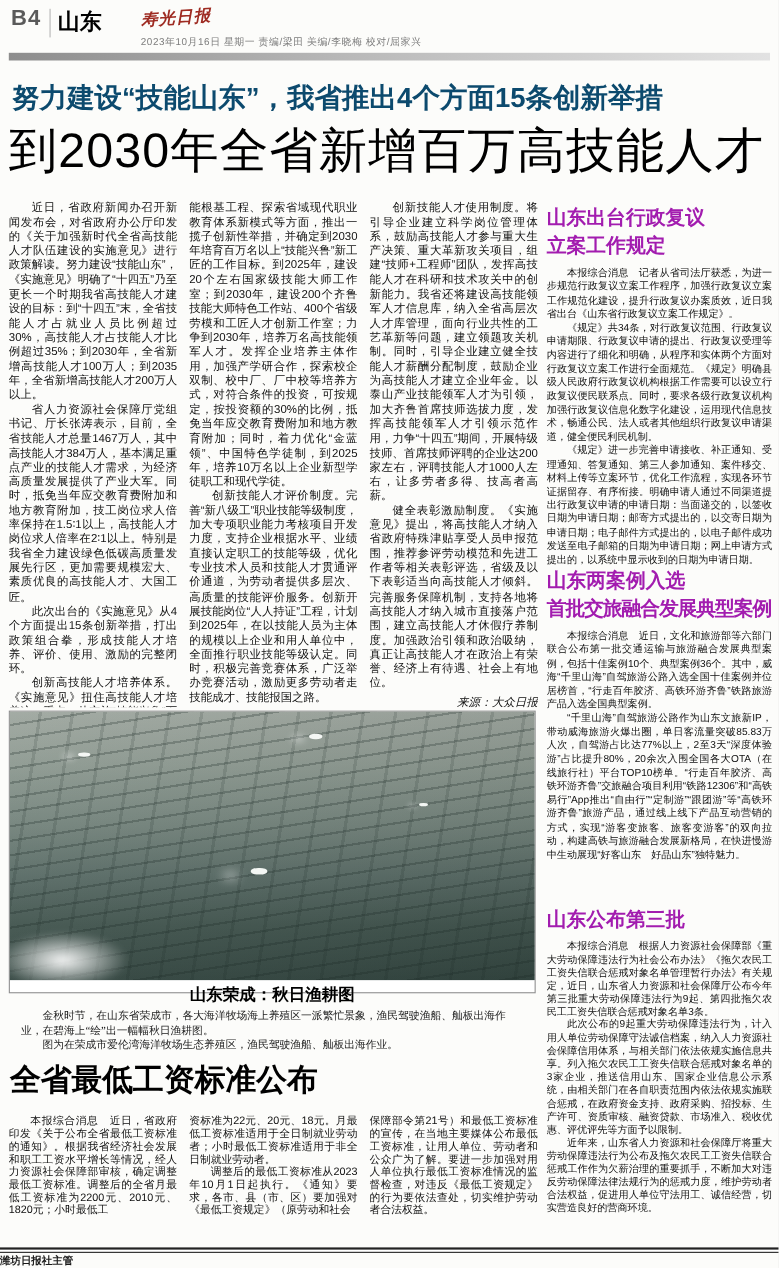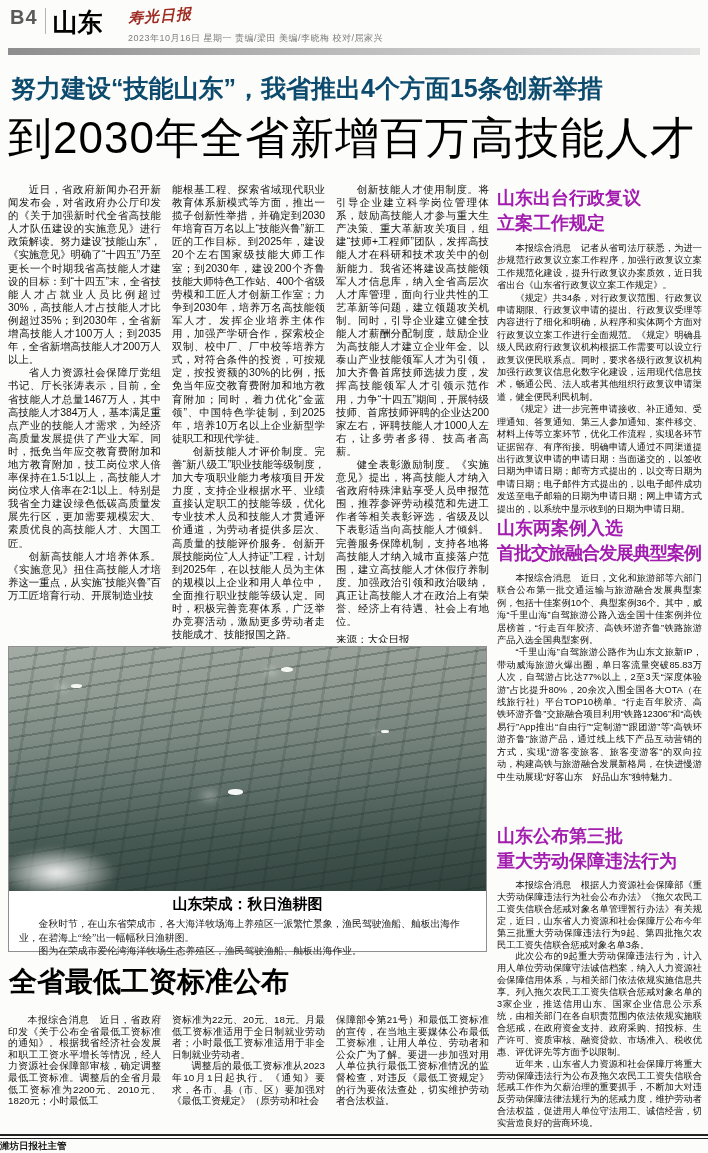--- a/index.html
+++ b/index.html
@@ -2,47 +2,47 @@
 <html><head>
 <meta charset="utf-8">
 <style>
   html,body{margin:0;padding:0;background:#e8e8e4;}
   .page{position:relative;width:708px;height:1153px;background:#fcfcfa;overflow:hidden;
         font-family:"Liberation Sans","DejaVu Sans",sans-serif;color:#111;}
   
   .header{position:absolute;left:10px;top:6px;right:8px;height:42px;}
   .pageno{font-size:20px;font-weight:bold;color:#5a5a5a;letter-spacing:1px;vertical-align:top;}
   .vline{display:inline-block;width:1px;height:26px;background:#b5b5b5;margin:2px 7px 0 7px;vertical-align:top;}
-  .section{font-size:25px;font-weight:900;color:#000;vertical-align:top;}
+  .section{font-size:20px;font-weight:900;color:#000;vertical-align:top;}
   .mast{position:absolute;left:118px;top:1px;color:#9e2b22;font-size:15px;font-weight:900;
         font-style:italic;transform:rotate(-4deg);letter-spacing:1px;}
   .dateline{position:absolute;left:118px;top:26px;font-size:9px;color:#7d7d7d;white-space:nowrap;letter-spacing:.5px;}
   .bar{position:absolute;left:8px;top:48px;width:692px;height:7px;
        background:linear-gradient(90deg,#8d8d8d 0%,#b9b9b9 45%,#e2e2e2 100%);}
   
   .kicker{position:absolute;left:11px;top:72px;font-size:25px;font-weight:bold;color:#0c4a6e;white-space:nowrap;}
   .headline{position:absolute;left:8px;top:112px;width:696px;margin:0;font-size:44px;line-height:52px;
             font-weight:400;color:#000;letter-spacing:1px;white-space:nowrap;}
   
   .lead-cols{position:absolute;left:8px;top:183px;width:481px;height:460px;display:flex;gap:11px;}
   .col{flex:1;overflow:hidden;text-align:justify;font-size:10.4px;line-height:13.1px;color:#101010;}
   .col p{margin:0;text-indent:2em;}
   .col p.cont{text-indent:0;}
-  .source{text-indent:0 !important;margin-top:5px !important;font-size:10.5px;}
+  .source{text-align:right;text-indent:0 !important;margin-top:5px !important;font-size:10.5px;font-style:italic;}
   
   .rightcol{position:absolute;left:497px;top:186px;width:205px;height:947px;}
   .ra{position:absolute;left:0;width:205px;}
   .ra1{top:0;} .ra2{top:330px;} .ra3{top:638px;}
   .ra h2{margin:0;font-size:18px;line-height:25px;font-weight:900;color:#a21caf;}
   .ra h2 .tight{letter-spacing:-1px;}
   .ra-body{margin-top:6px;text-align:justify;font-size:9.2px;line-height:12.4px;color:#101010;overflow:hidden;}
   .ra1 .ra-body{height:272px;} .ra2 .ra-body{height:248px;} .ra3 .ra-body{height:256px;line-height:11.9px;}
   .ra-body p{margin:0;text-indent:2em;}
   
-  .photo-block{position:absolute;left:8px;top:646px;width:479px;height:306px;margin:0;
+  .photo-block{position:absolute;left:8px;top:646px;width:479px;height:257px;margin:0;
                border:1px solid #8f8f8f;background:#fff;box-sizing:border-box;}
   .photo{position:relative;height:244px;overflow:hidden;
     background:
       linear-gradient(165deg,rgba(255,255,255,.10),rgba(0,0,0,.18)),
       linear-gradient(180deg,#99a29a 0%,#8b988f 20%,#75867e 42%,#5c706a 62%,#475c55 80%,#3b504a 100%);}
   .photo::before{content:"";position:absolute;inset:0;
       background:repeating-linear-gradient(171deg,transparent 0 11px,rgba(26,40,36,.26) 11px 13px);}
   .photo::after{content:"";position:absolute;inset:0;
       background:repeating-linear-gradient(99deg,transparent 0 26px,rgba(22,36,32,.14) 26px 29px);}
   .boat{position:absolute;background:#f4f7f4;border-radius:45%;z-index:3;}
@@ -80,20 +80,21 @@
   </div>
   <div class="bar"></div>
 
   <div class="kicker">努力建设“技能山东”，我省推出4个方面15条创新举措</div>
   <h1 class="headline">到2030年全省新增百万高技能人才</h1>
 
   <div class="lead-cols">
     <div class="col">
       <p>近日，省政府新闻办召开新闻发布会，对省政府办公厅印发的《关于加强新时代全省高技能人才队伍建设的实施意见》进行政策解读。努力建设“技能山东”，《实施意见》明确了“十四五”乃至更长一个时期我省高技能人才建设的目标：到“十四五”末，全省技能人才占就业人员比例超过30%，高技能人才占技能人才比例超过35%；到2030年，全省新增高技能人才100万人；到2035年，全省新增高技能人才200万人以上。</p>
       <p>省人力资源社会保障厅党组书记、厅长张涛表示，目前，全省技能人才总量1467万人，其中高技能人才384万人，基本满足重点产业的技能人才需求，为经济高质量发展提供了产业大军。同时，抵免当年应交教育费附加和地方教育附加，技工岗位求人倍率保持在1.5∶1以上，高技能人才岗位求人倍率在2∶1以上。特别是我省全力建设绿色低碳高质量发展先行区，更加需要规模宏大、素质优良的高技能人才、大国工匠。</p>
+      <p>此次出台的《实施意见》从4个方面提出15条创新举措，打出政策组合拳，形成技能人才培养、评价、使用、激励的完整闭环。</p>
       <p>创新高技能人才培养体系。《实施意见》扭住高技能人才培养这一重点，从实施“技能兴鲁”百万工匠培育行动、开展制造业技</p>
     </div>
     <div class="col">
       <p class="cont">能根基工程、探索省域现代职业教育体系新模式等方面，推出一揽子创新性举措，并确定到2030年培育百万名以上“技能兴鲁”新工匠的工作目标。到2025年，建设20个左右国家级技能大师工作室；到2030年，建设200个齐鲁技能大师特色工作站、400个省级劳模和工匠人才创新工作室；力争到2030年，培养万名高技能领军人才。发挥企业培养主体作用，加强产学研合作，探索校企双制、校中厂、厂中校等培养方式，对符合条件的投资，可按规定，按投资额的30%的比例，抵免当年应交教育费附加和地方教育附加；同时，着力优化“金蓝领”、中国特色学徒制，到2025年，培养10万名以上企业新型学徒职工和现代学徒。</p>
       <p>创新技能人才评价制度。完善“新八级工”职业技能等级制度，加大专项职业能力考核项目开发力度，支持企业根据水平、业绩直接认定职工的技能等级，优化专业技术人员和技能人才贯通评价通道，为劳动者提供多层次、高质量的技能评价服务。创新开展技能岗位“人人持证”工程，计划到2025年，在以技能人员为主体的规模以上企业和用人单位中，全面推行职业技能等级认定。同时，积极完善竞赛体系，广泛举办竞赛活动，激励更多劳动者走技能成才、技能报国之路。</p>
     </div>
     <div class="col">
       <p>创新技能人才使用制度。将引导企业建立科学岗位管理体系，鼓励高技能人才参与重大生产决策、重大革新攻关项目，组建“技师+工程师”团队，发挥高技能人才在科研和技术攻关中的创新能力。我省还将建设高技能领军人才信息库，纳入全省高层次人才库管理，面向行业共性的工艺革新等问题，建立领题攻关机制。同时，引导企业建立健全技能人才薪酬分配制度，鼓励企业为高技能人才建立企业年金。以泰山产业技能领军人才为引领，加大齐鲁首席技师选拔力度，发挥高技能领军人才引领示范作用，力争“十四五”期间，开展特级技师、首席技师评聘的企业达200家左右，评聘技能人才1000人左右，让多劳者多得、技高者高薪。</p>
       <p>健全表彰激励制度。《实施意见》提出，将高技能人才纳入省政府特殊津贴享受人员申报范围，推荐参评劳动模范和先进工作者等相关表彰评选，省级及以下表彰适当向高技能人才倾斜。完善服务保障机制，支持各地将高技能人才纳入城市直接落户范围，建立高技能人才休假疗养制度。加强政治引领和政治吸纳，真正让高技能人才在政治上有荣誉、经济上有待遇、社会上有地位。</p>
       <p class="source">来源：大众日报</p>
@@ -110,21 +111,21 @@
       </div>
     </section>
     <section class="ra ra2">
       <h2><span>山东两案例入选</span><br><span class="tight">首批交旅融合发展典型案例</span></h2>
       <div class="ra-body">
         <p>本报综合消息　近日，文化和旅游部等六部门联合公布第一批交通运输与旅游融合发展典型案例，包括十佳案例10个、典型案例36个。其中，威海“千里山海”自驾旅游公路入选全国十佳案例并位居榜首，“行走百年胶济、高铁环游齐鲁”铁路旅游产品入选全国典型案例。</p>
         <p>“千里山海”自驾旅游公路作为山东文旅新IP，带动威海旅游火爆出圈，单日客流量突破85.83万人次，自驾游占比达77%以上，2至3天“深度体验游”占比提升80%，20余次入围全国各大OTA（在线旅行社）平台TOP10榜单。“行走百年胶济、高铁环游齐鲁”交旅融合项目利用“铁路12306”和“高铁易行”App推出“自由行”“定制游”“跟团游”等“高铁环游齐鲁”旅游产品，通过线上线下产品互动营销的方式，实现“游客变旅客、旅客变游客”的双向拉动，构建高铁与旅游融合发展新格局，在快进慢游中生动展现“好客山东　好品山东”独特魅力。</p>
       </div>
     </section>
     <section class="ra ra3">
-      <h2><span>山东公布第三批</span><br><span>重大劳动保障违法行为</span></h2>
+      <h2><span>山东公布第三批</span><br></h2>
       <div class="ra-body">
         <p>本报综合消息　根据人力资源社会保障部《重大劳动保障违法行为社会公布办法》《拖欠农民工工资失信联合惩戒对象名单管理暂行办法》有关规定，近日，山东省人力资源和社会保障厅公布今年第三批重大劳动保障违法行为9起、第四批拖欠农民工工资失信联合惩戒对象名单3条。</p>
         <p>此次公布的9起重大劳动保障违法行为，计入用人单位劳动保障守法诚信档案，纳入人力资源社会保障信用体系，与相关部门依法依规实施信息共享。列入拖欠农民工工资失信联合惩戒对象名单的3家企业，推送信用山东、国家企业信息公示系统，由相关部门在各自职责范围内依法依规实施联合惩戒，在政府资金支持、政府采购、招投标、生产许可、资质审核、融资贷款、市场准入、税收优惠、评优评先等方面予以限制。</p>
         <p>近年来，山东省人力资源和社会保障厅将重大劳动保障违法行为公布及拖欠农民工工资失信联合惩戒工作作为欠薪治理的重要抓手，不断加大对违反劳动保障法律法规行为的惩戒力度，维护劳动者合法权益，促进用人单位守法用工、诚信经营，切实营造良好的营商环境。</p>
       </div>
     </section>
   </aside>
 
   <figure class="photo-block">
     <div class="photo">

